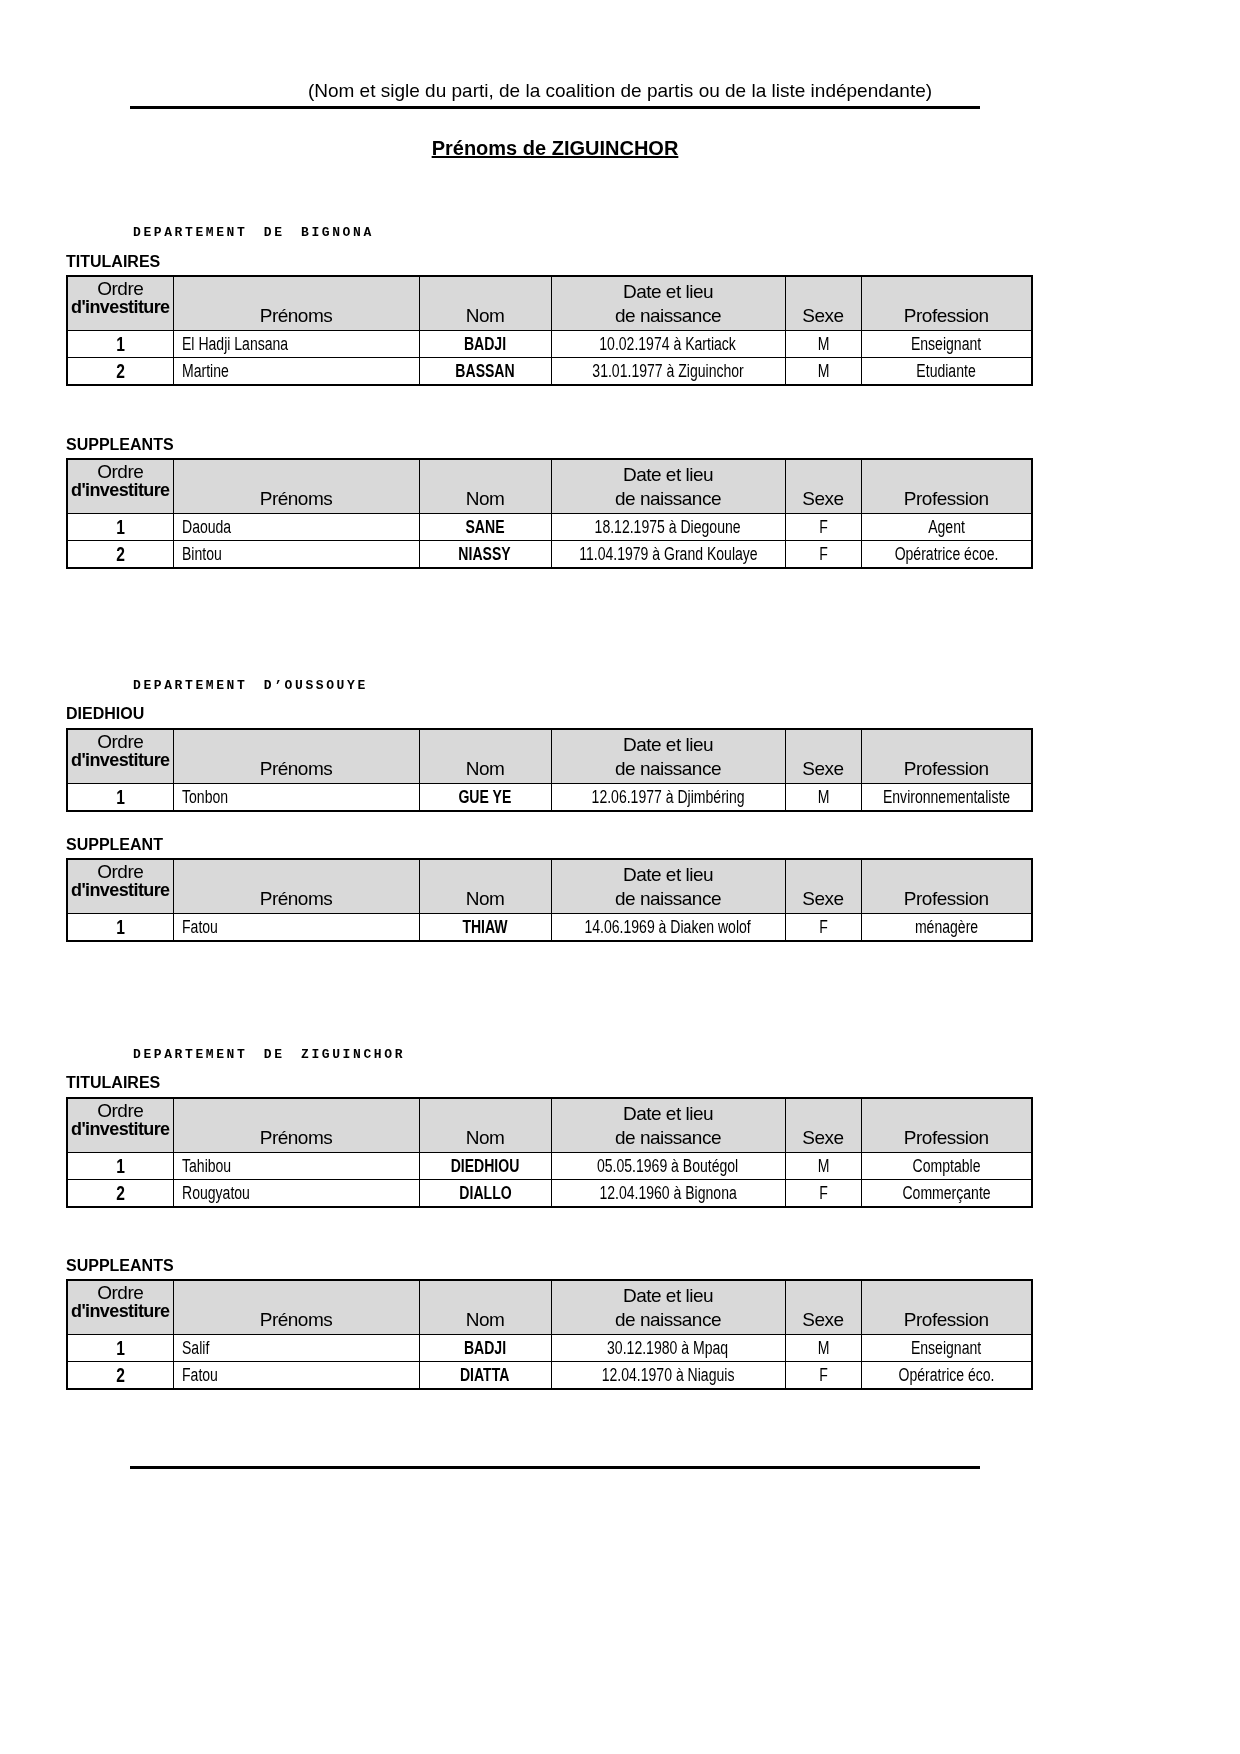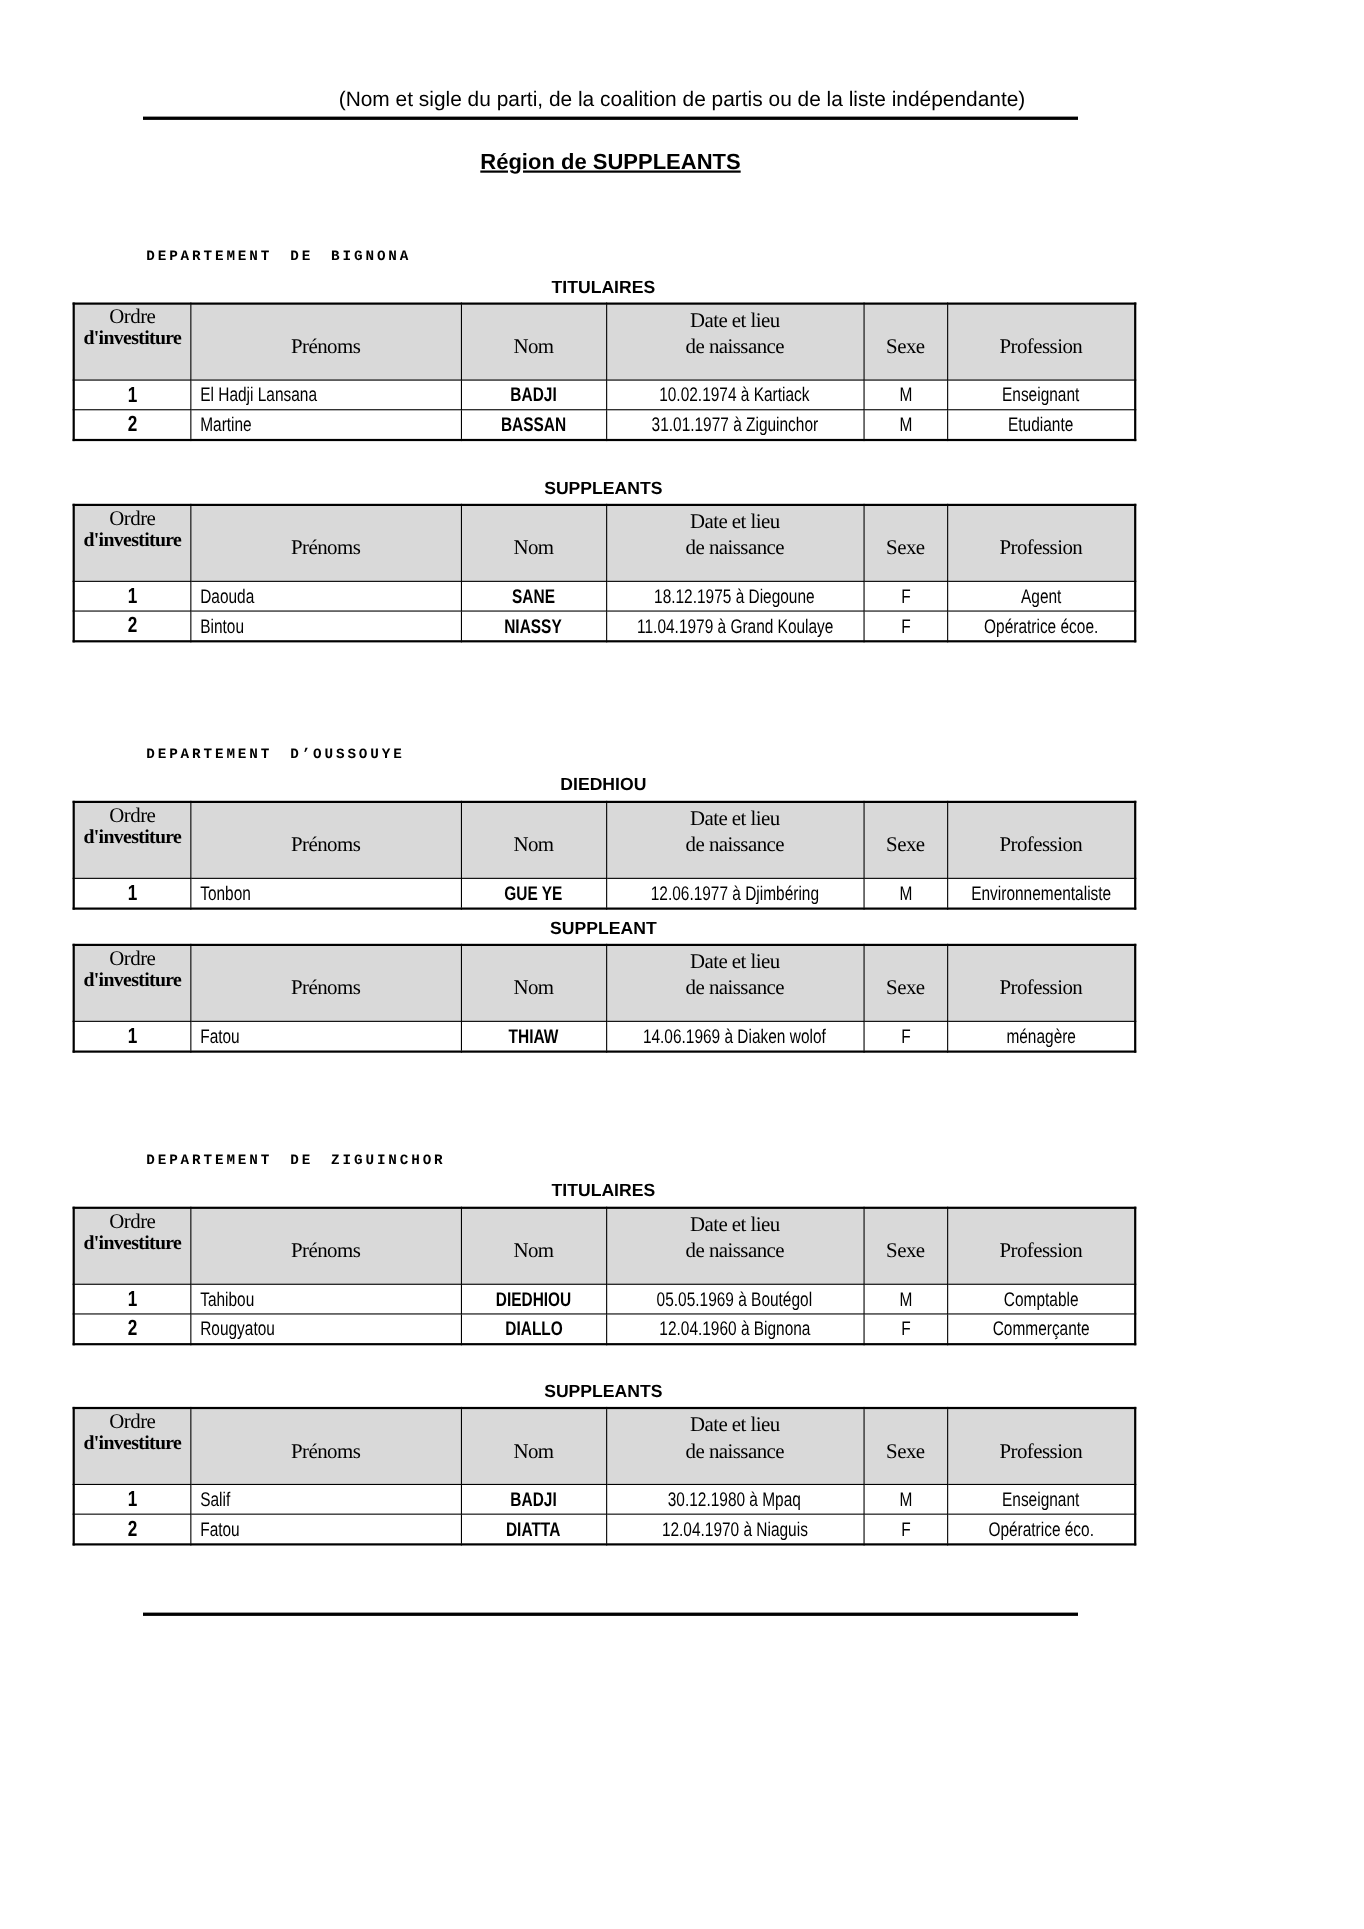--- a/index.html
+++ b/index.html
@@ -19,34 +19,34 @@
     text-align: center; font-family: "Liberation Sans", sans-serif;
     font-size: 20px; font-weight: bold; text-decoration: underline;
   }
 
   .dept-title {
     position: absolute; left: 133px;
     font-family: Liberation Mono, monospace; font-weight: bold;
     font-size: 13px; letter-spacing: 2.6px; word-spacing: 6px;
   }
   .sub-title {
-    position: absolute; left: 66px; width: 965px; text-align: center;
+    position: absolute; left: 66px; width: 965px; 
     font-family: "Liberation Sans", sans-serif; font-weight: bold; font-size: 16px;
   }
 
   table.cands {
     position: absolute; left: 66px; width: 965px;
     border-collapse: collapse; table-layout: fixed;
     border: 2px solid #000;
   }
   table.cands th, table.cands td { border: 1.5px solid #000; padding: 0; }
   table.cands th {
     background: #d9d9d9; height: 49px; vertical-align: bottom;
-    font-family: Liberation Serif, serif; font-weight: normal; font-size: 19px;
-    line-height: 24px; padding-bottom: 17px; letter-spacing: -0.5px;
+    font-family: Liberation Sans, sans-serif; font-weight: normal; font-size: 19px;
+    line-height: 24px; padding-bottom: 2px; letter-spacing: -0.5px;
   }
   table.cands th.ordre { vertical-align: top; line-height: 20px; padding-top: 2px; }
   table.cands th.ordre .big { display: block; font-size: 19px; }
   table.cands th.ordre .small { display: block; font-size: 18px; font-weight: bold; line-height: 16px; letter-spacing: -0.6px; }
   table.cands td {
     height: 26px; font-family: "Liberation Sans Narrow", "Liberation Sans", sans-serif;
     font-size: 18px; text-align: center; transform-origin: center;
   }
   table.cands td .narrow { display: inline-block; transform: scaleX(0.78); white-space: nowrap; }
   table.cands td.ord .narrow { font-weight: bold; font-size: 20px; }
@@ -57,21 +57,21 @@
   col.c1 { width: 106px; } col.c2 { width: 246px; } col.c3 { width: 132px; }
   col.c4 { width: 234px; } col.c5 { width: 76px; } col.c6 { width: 171px; }
 </style>
 </head>
 <body>
 
 <div class="page">
 
   <div class="top-caption">(Nom et sigle du parti, de la coalition de partis ou de la liste indépendante)</div>
   <div class="rule top"></div>
-  <div class="region-title">Région  de  SUPPLEANTS</div>
+  <div class="region-title">Prénoms  de  ZIGUINCHOR</div>
 
   <div class="dept-title" style="top:225px">DEPARTEMENT  DE  BIGNONA</div>
   <div class="sub-title" style="top:253px">TITULAIRES</div>
   <table class="cands" style="top:275px">
     <colgroup>
         <col class="c1">
         <col class="c2">
         <col class="c3">
         <col class="c4">
         <col class="c5">

